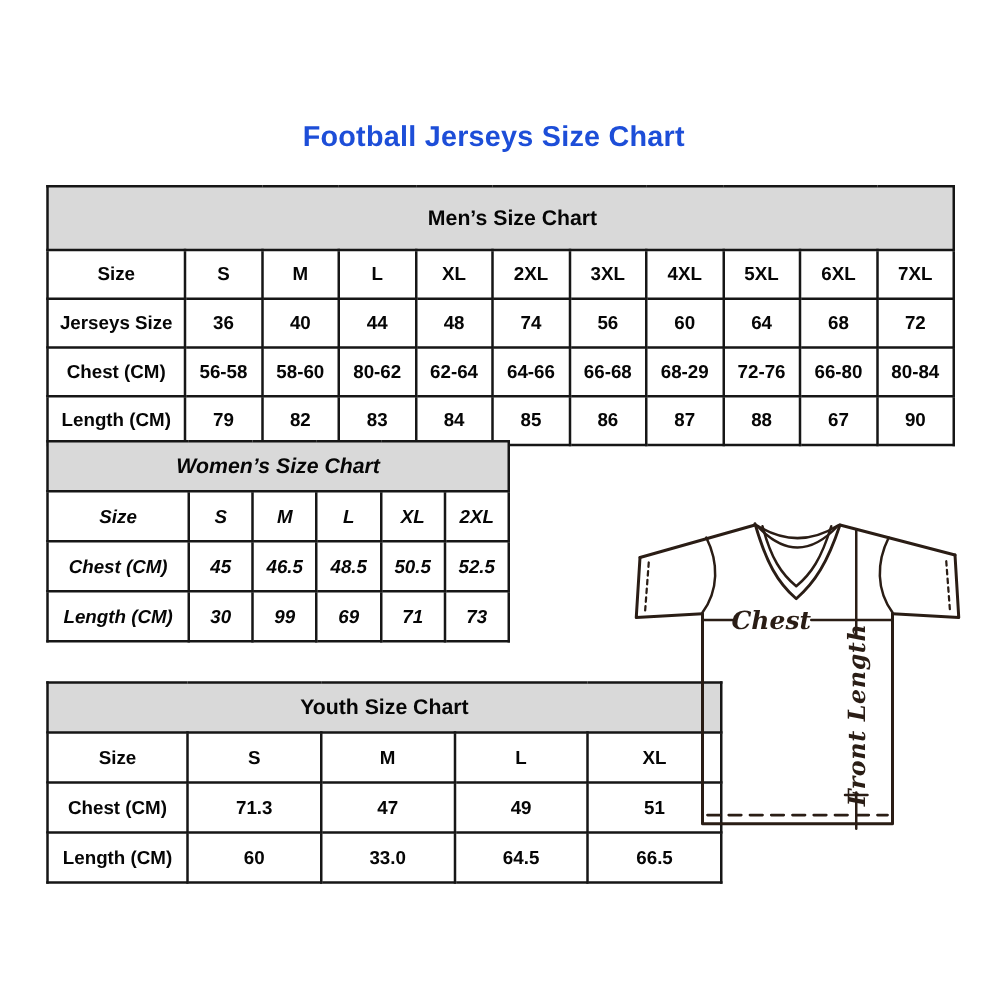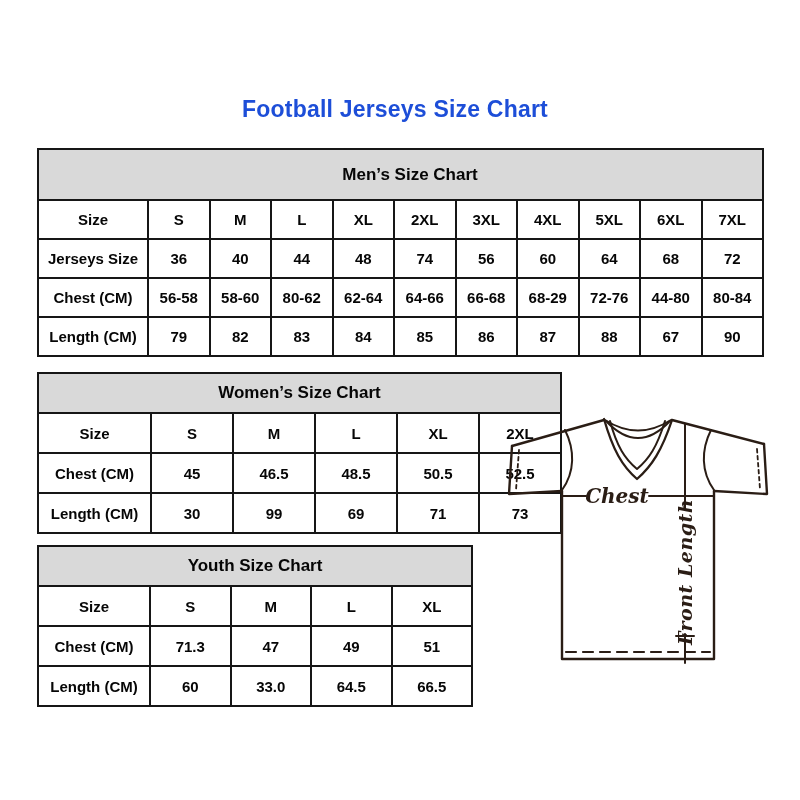--- a/index.html
+++ b/index.html
@@ -22,22 +22,22 @@
     font-weight:bold; color:#060606; font-size:15px; height:40px; padding:0 1px;
   }
   .size-table td.tbl-title {
     background: var(--header-bg, #d9d9d9);
     font-size:17px; height:40px;
   }
 
   #mens   { left:37px; top:148px; width:727px; }
   #mens td { height:39px; }
   #mens td.tbl-title { height:51px;padding-left:20px; }
-  #womens { left:37px; top:372px; width:525px; }
-  #youth  { left:37px; top:545px; width:436px; }
+  #womens { left:37px; top:352px; width:371px;font-style:italic; }
+  #youth  { left:37px; top:545px; width:541px; }
 
   #mens   col.label-col { width:110px; }
   #womens col.label-col { width:113px; }
   #youth  col.label-col { width:112px; }
 
   .jersey-svg { position:absolute; left:505px; top:406px; width:266px; height:260px; }
   .jersey-svg path { fill:none; stroke: var(--line, #2a1d15); stroke-linecap:round; stroke-linejoin:round; }
   .measure-label {
     font-family:"DejaVu Serif", serif; font-style:italic; font-weight:bold;
     fill: var(--line, #2a1d15);
@@ -99,21 +99,21 @@
         <tr>
           <td>Chest (CM)</td>
           <td>56-58</td>
           <td>58-60</td>
           <td>80-62</td>
           <td>62-64</td>
           <td>64-66</td>
           <td>66-68</td>
           <td>68-29</td>
           <td>72-76</td>
-          <td>44-80</td>
+          <td>66-80</td>
           <td>80-84</td>
         </tr>
         <tr>
           <td>Length (CM)</td>
           <td>79</td>
           <td>82</td>
           <td>83</td>
           <td>84</td>
           <td>85</td>
           <td>86</td>

